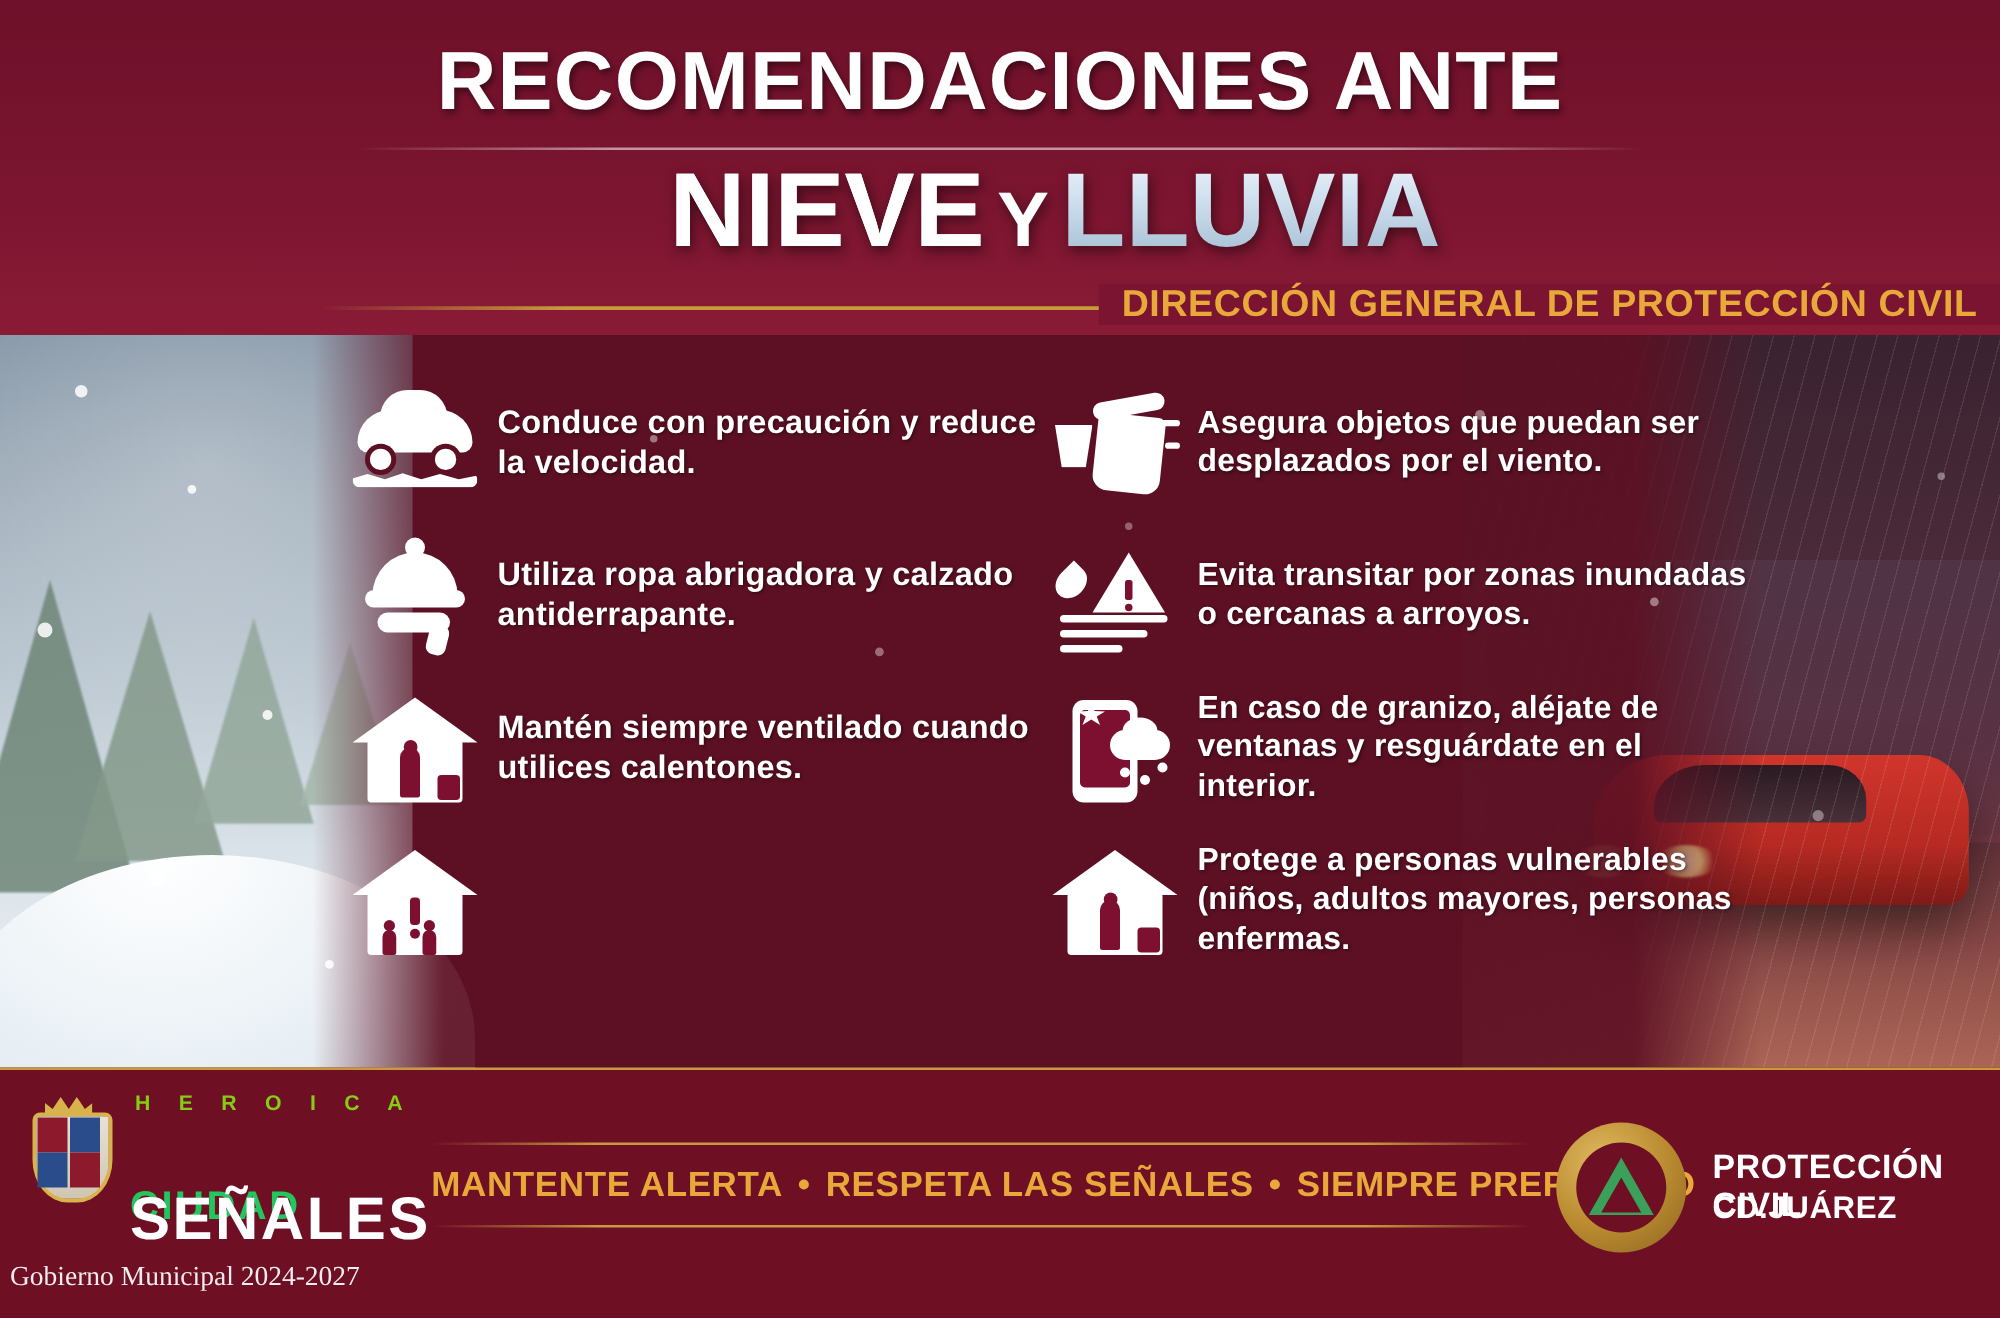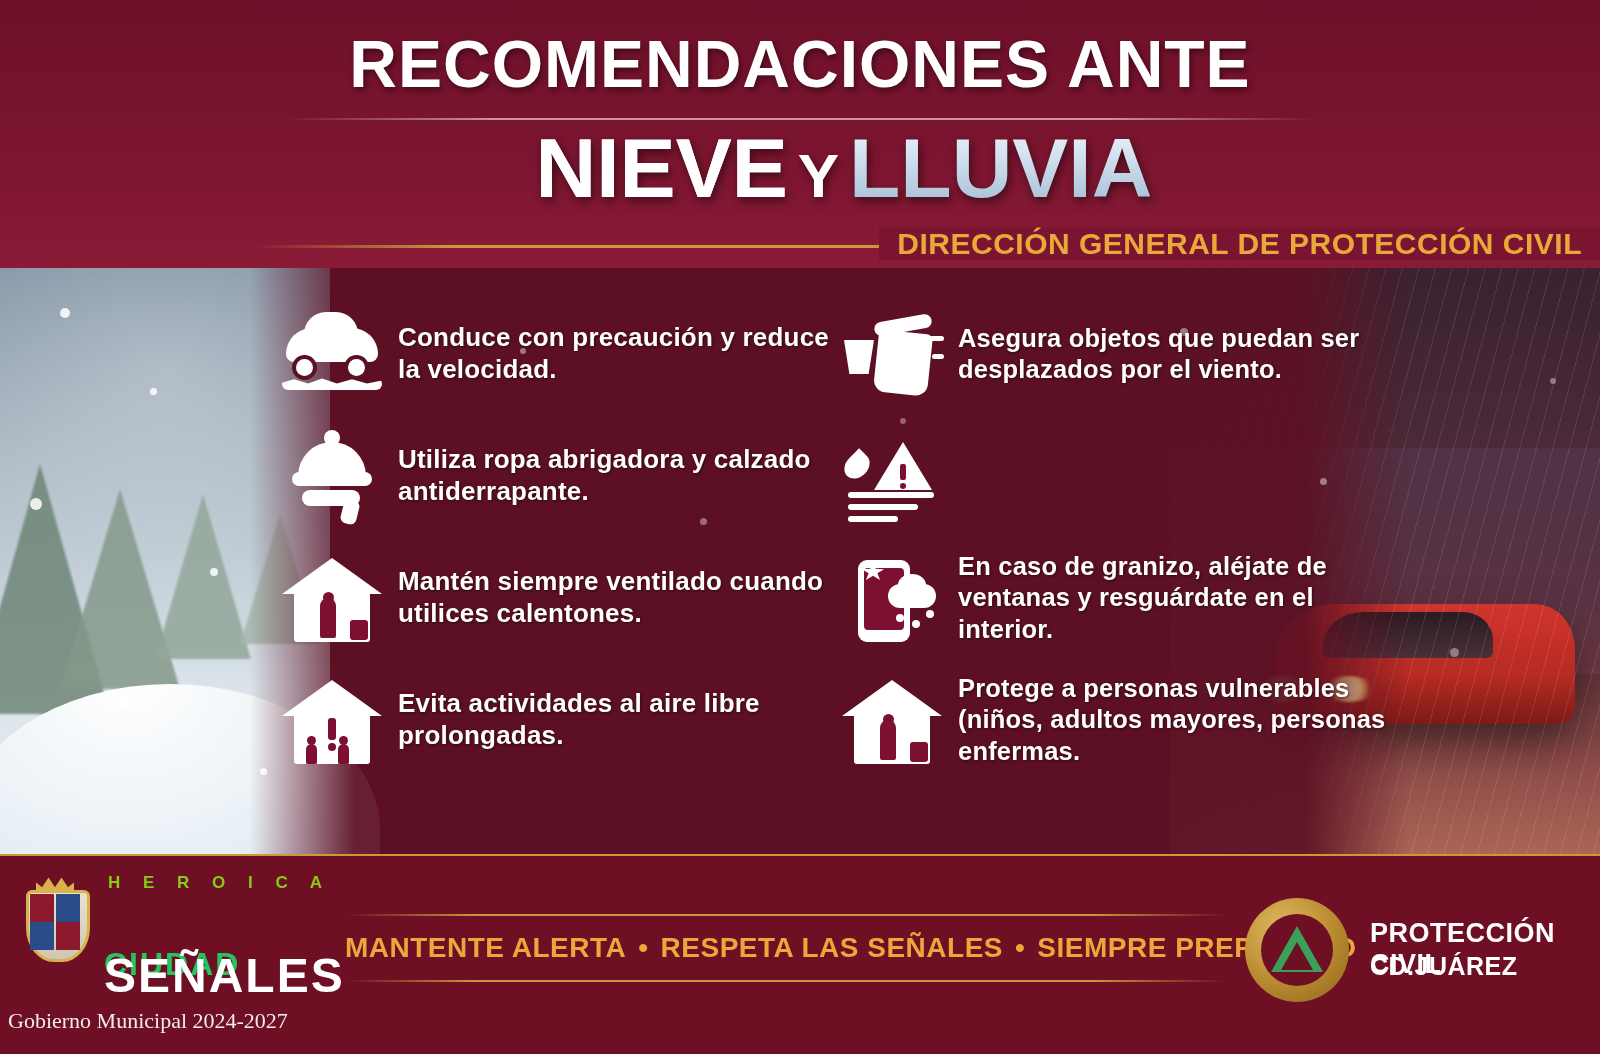--- a/index.html
+++ b/index.html
@@ -619,21 +619,20 @@
           <div class="icon ic-house">
             <div class="roof"></div>
               <div class="walls"></div>
             <div class="bang"></div>
               <div class="bangdot"></div>
             <div class="kid1"></div>
               <div class="khead1"></div>
             <div class="kid2"></div>
               <div class="khead2"></div>
           </div>
-          <div class="txt">Evita actividades al aire libre prolongadas.</div>
         </div>
 
       </div>
 
       <div class="col col-right">
 
         <div class="tip">
           <div class="icon ic-bin">
             <div class="lid"></div>
               <div class="can"></div>
@@ -647,20 +646,21 @@
         <div class="tip">
           <div class="icon ic-flood">
             <div class="tri"></div>
               <div class="excl"></div>
               <div class="excldot"></div>
             <div class="drop"></div>
             <div class="wave wv1"></div>
               <div class="wave wv2"></div>
               <div class="wave wv3"></div>
           </div>
+          <div class="txt">Evita transitar por zonas inundadas o cercanas a arroyos.</div>
         </div>
 
         <div class="tip">
           <div class="icon ic-phone">
             <div class="frame"></div>
               <div class="screen"></div>
             <div class="spark"></div>
             <div class="cloud2"></div>
               <div class="cloud"></div>
             <div class="hail1"></div>

